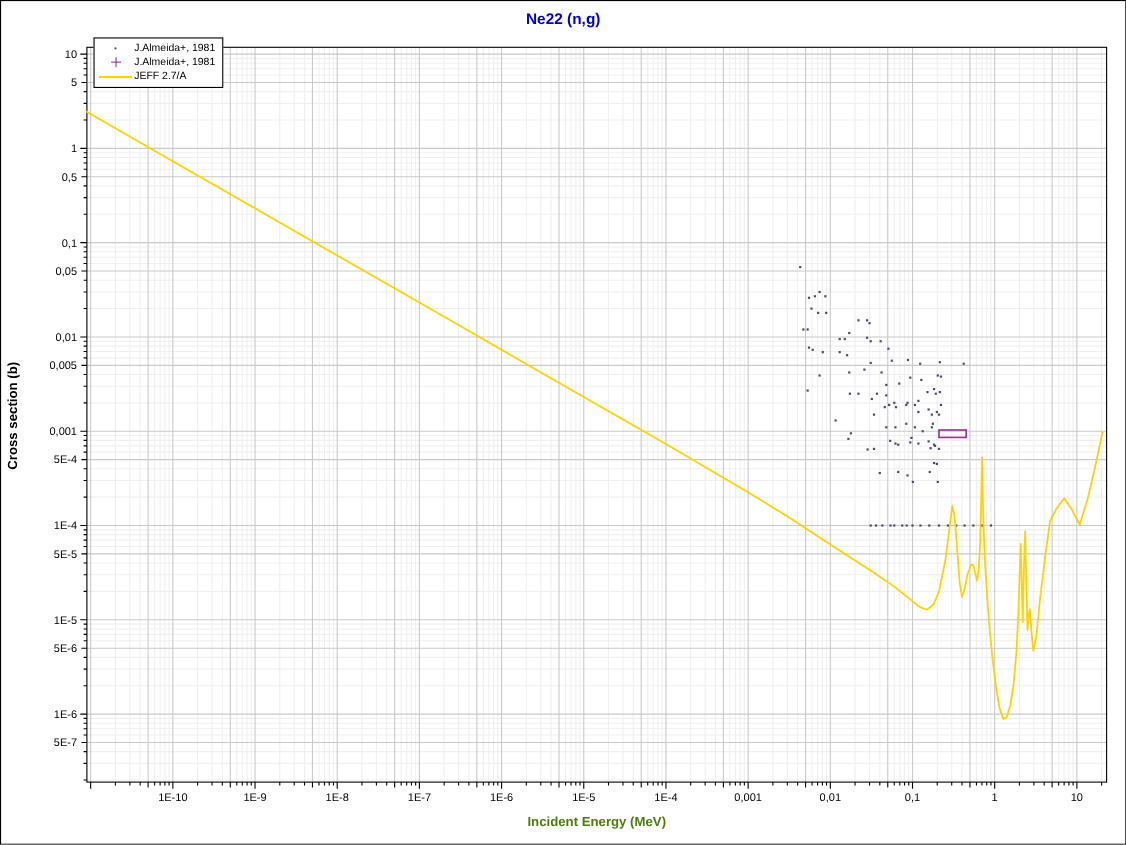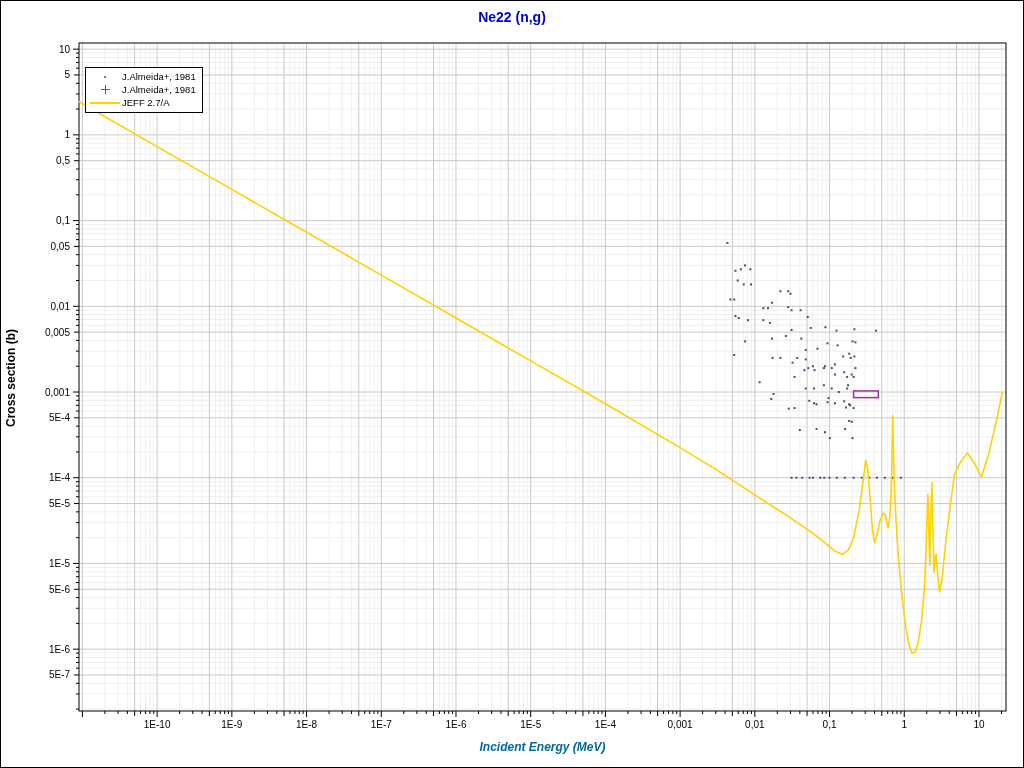--- a/index.html
+++ b/index.html
@@ -3,24 +3,24 @@
 <meta charset="utf-8">
 <style>
   html,body{margin:0;padding:0;background:#fff;}
   .figure{position:relative;width:1024px;height:768px;background:#ffffff;
           border:1px solid #000;box-sizing:border-box;overflow:hidden;
           font-family:"Liberation Sans",sans-serif;}
   .plot-svg{position:absolute;left:0;top:0;}
   .title{position:absolute;left:0;top:8px;width:100%;text-align:center;
          font-size:14px;font-weight:bold;color:#0000cc;}
   .xlabel{position:absolute;left:78px;width:927px;top:739px;text-align:center;
-          font-size:12px;font-weight:bold;color:#0369a1;font-style:italic;}
+          font-size:12px;font-weight:bold;color:#4d7c0f;}
   .ylabel{position:absolute;left:-60px;top:370px;width:140px;text-align:center;
           transform:rotate(-90deg);font-size:12px;font-weight:bold;color:#000;}
-  .legend{position:absolute;left:84px;top:66px;background:#fff;
+  .legend{position:absolute;left:84px;top:33px;background:#fff;
           border:1px solid #000;padding:2px 6px 3px 2px;font-size:9.5px;color:#000;}
   .legend-row{display:flex;align-items:center;height:13px;white-space:nowrap;}
   .legend-marker{display:inline-flex;width:34px;justify-content:center;align-items:center;flex:none;}
   .m-dot{width:2px;height:2px;background:#4b4b6e;border-radius:50%;}
   .m-plus{position:relative;width:9px;height:9px;}
   .m-plus::before{content:"";position:absolute;left:0;top:4px;width:9px;height:1px;background:#993399;}
   .m-plus::after{content:"";position:absolute;left:4px;top:0;width:1px;height:9px;background:#993399;}
   .m-line{width:30px;height:2px;background:#ffd200;}
 </style>
 </head>

